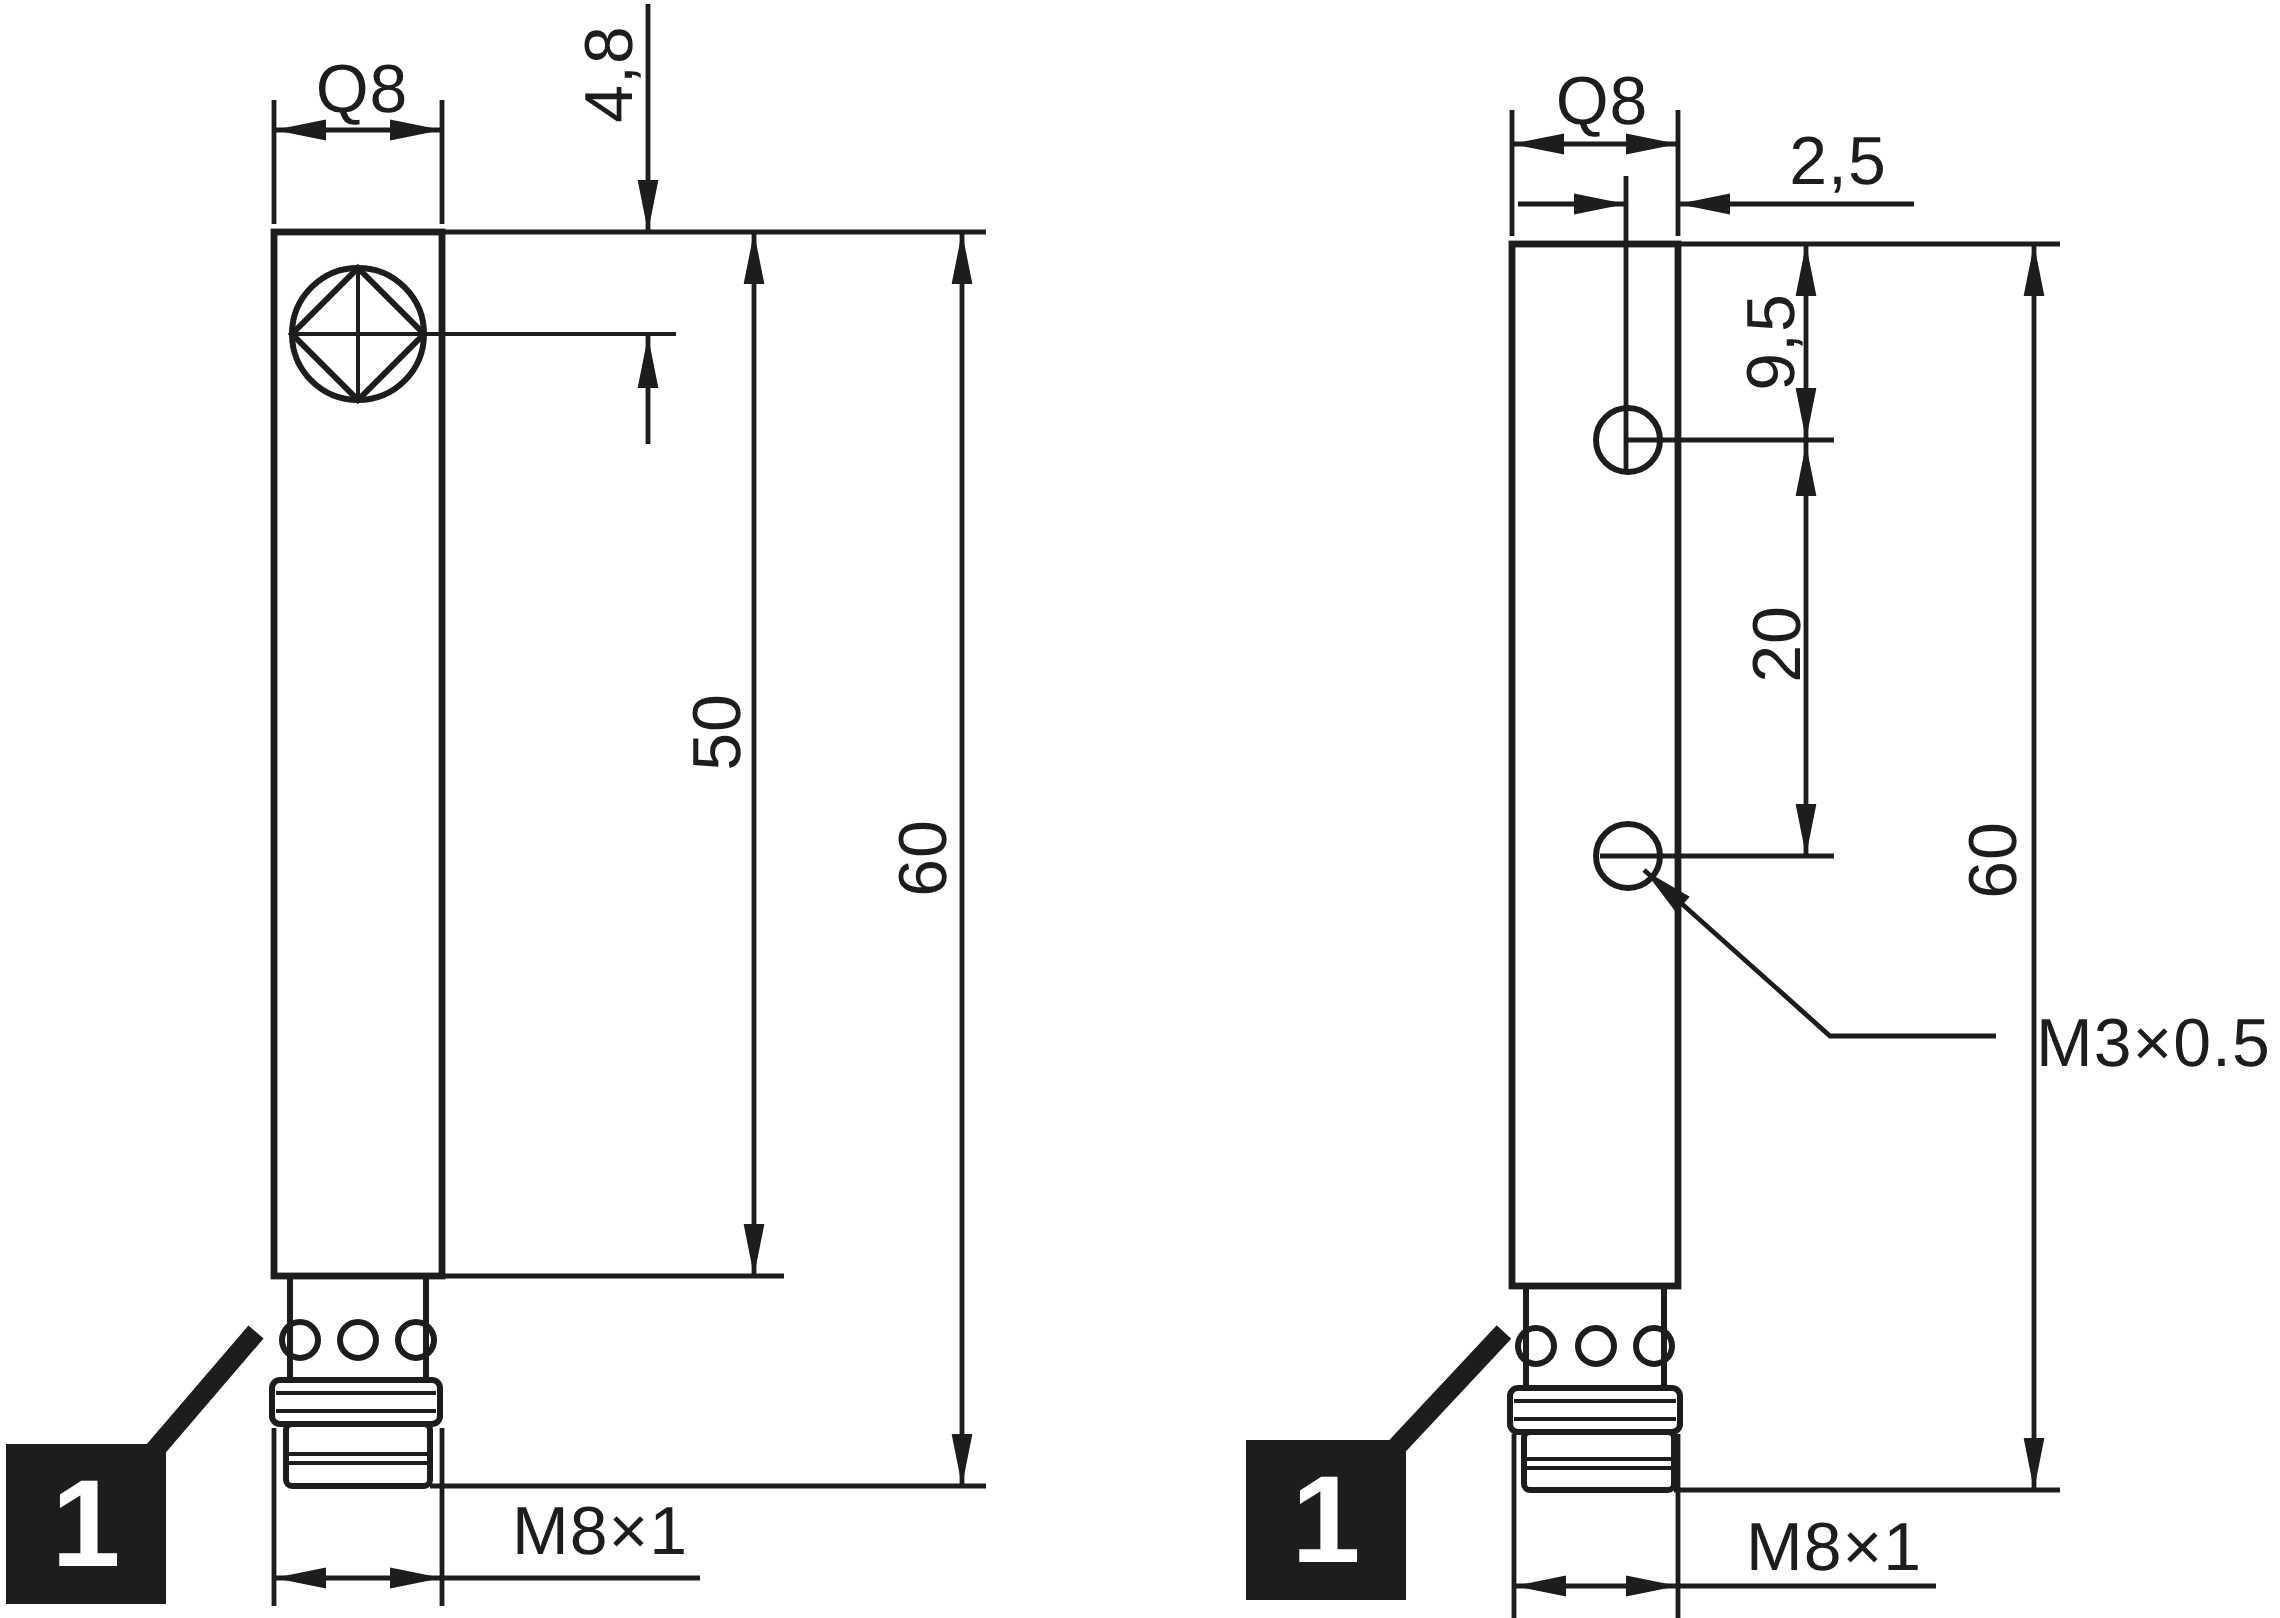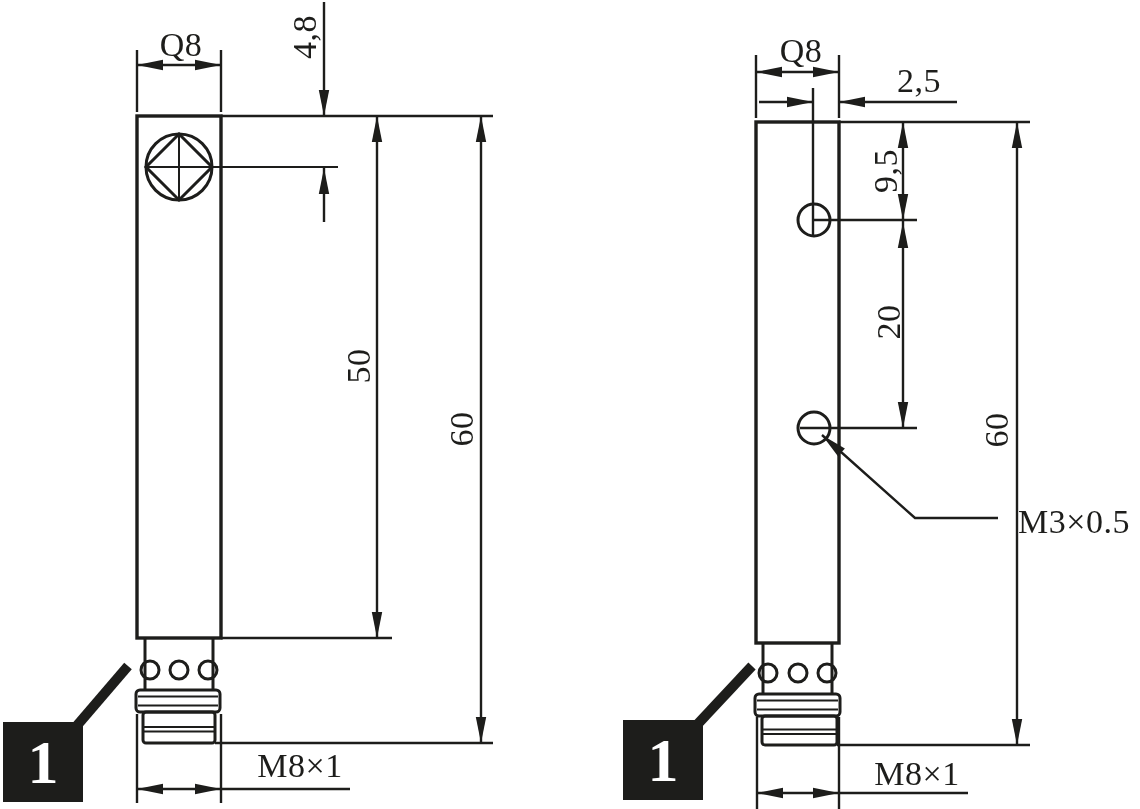--- a/index.html
+++ b/index.html
@@ -1,17 +1,17 @@
 <!DOCTYPE html>
 <html><head>
 <meta charset="utf-8">
 <style>
   html,body{margin:0;padding:0;background:#ffffff;}
   .stage{position:relative;width:1140px;height:809px;background:#ffffff;overflow:hidden;
-         font-family:Liberation Serif, serif;}
+         font-family:Liberation Sans, sans-serif;}
   svg{display:block;}
   .obj   {fill:none;stroke:#1d1d1b;stroke-width:3.4;}
   .med   {fill:none;stroke:#1d1d1b;stroke-width:3;}
   .thin  {fill:none;stroke:#1d1d1b;stroke-width:2.4;}
   .hair  {fill:none;stroke:#1d1d1b;stroke-width:2;}
   .tail  {fill:none;stroke:#1d1d1b;stroke-width:10;}
   .arrow {fill:#1d1d1b;stroke:none;}
   .dimtxt{fill:#1d1d1b;font-size:34px;letter-spacing:0.5px;}
   .mid   {text-anchor:middle;}
   .markerbox{fill:#1d1d1b;stroke:none;}

